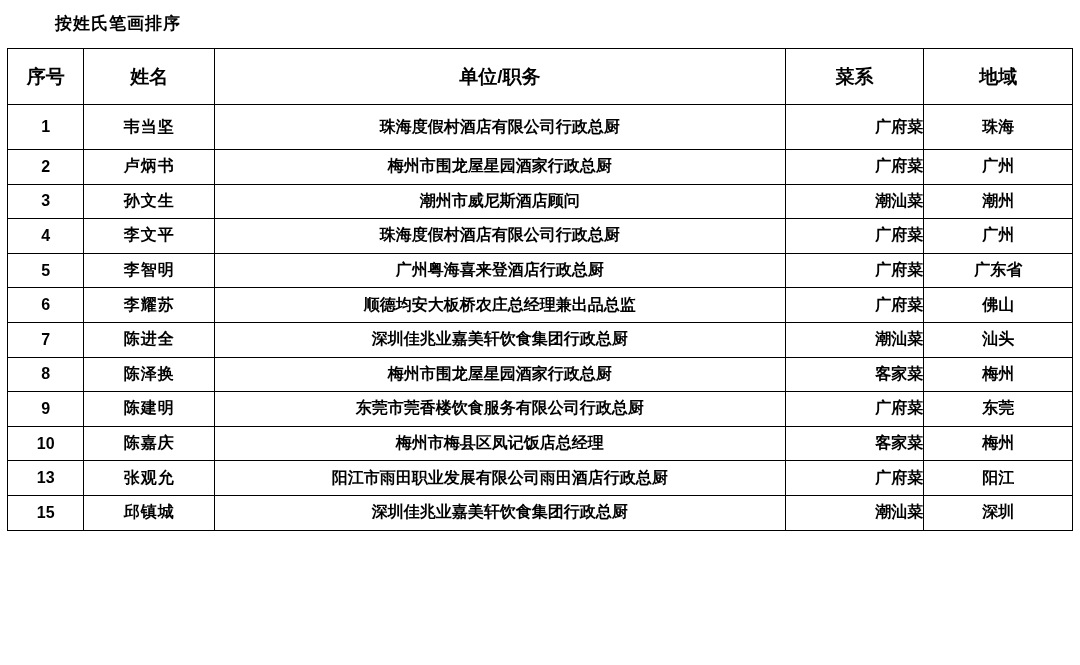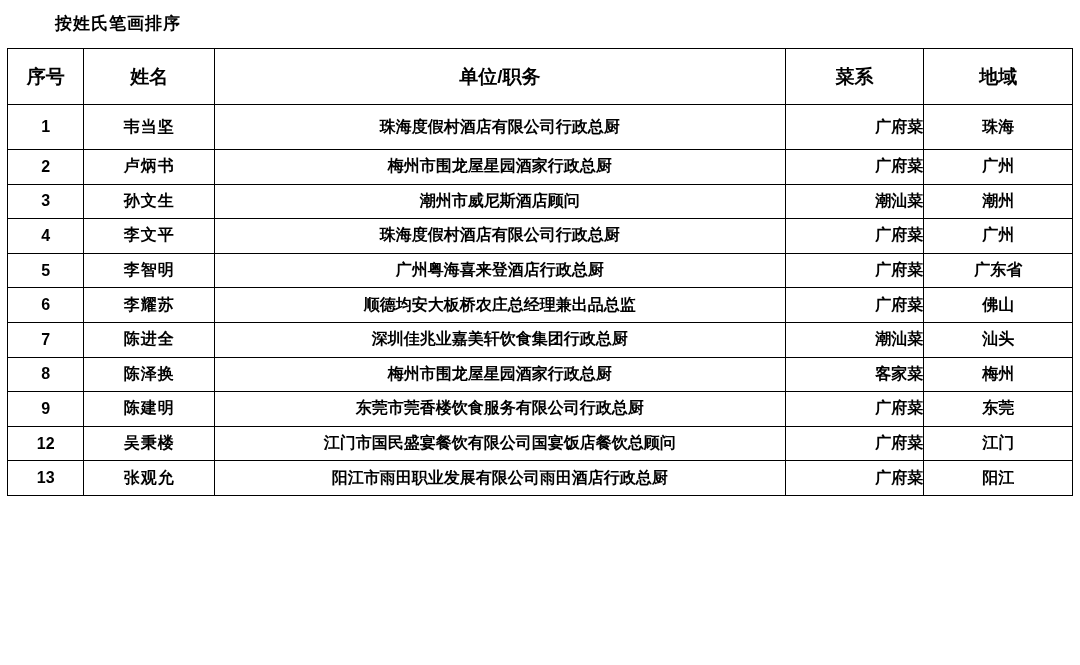--- a/index.html
+++ b/index.html
@@ -159,30 +159,37 @@
           <td class="area">梅州</td>
         </tr>
         <tr>
           <td class="index">9</td>
           <td class="name">陈建明</td>
           <td class="org">东莞市莞香楼饮食服务有限公司行政总厨</td>
           <td class="cuisine">广府菜</td>
           <td class="area">东莞</td>
         </tr>
         <tr>
-          <td class="index">12</td>
-          <td class="name">吴秉楼</td>
-          <td class="org">江门市国民盛宴餐饮有限公司国宴饭店餐饮总顾问</td>
-          <td class="cuisine">广府菜</td>
-          <td class="area">江门</td>
+          <td class="index">10</td>
+          <td class="name">陈嘉庆</td>
+          <td class="org">梅州市梅县区凤记饭店总经理</td>
+          <td class="cuisine">客家菜</td>
+          <td class="area">梅州</td>
         </tr>
         <tr>
           <td class="index">13</td>
           <td class="name">张观允</td>
           <td class="org">阳江市雨田职业发展有限公司雨田酒店行政总厨</td>
           <td class="cuisine">广府菜</td>
           <td class="area">阳江</td>
         </tr>
+        <tr>
+          <td class="index">15</td>
+          <td class="name">邱镇城</td>
+          <td class="org">深圳佳兆业嘉美轩饮食集团行政总厨</td>
+          <td class="cuisine">潮汕菜</td>
+          <td class="area">深圳</td>
+        </tr>
       </tbody>
     </table>
   </div>
 
 </div>
 
 </body></html>

